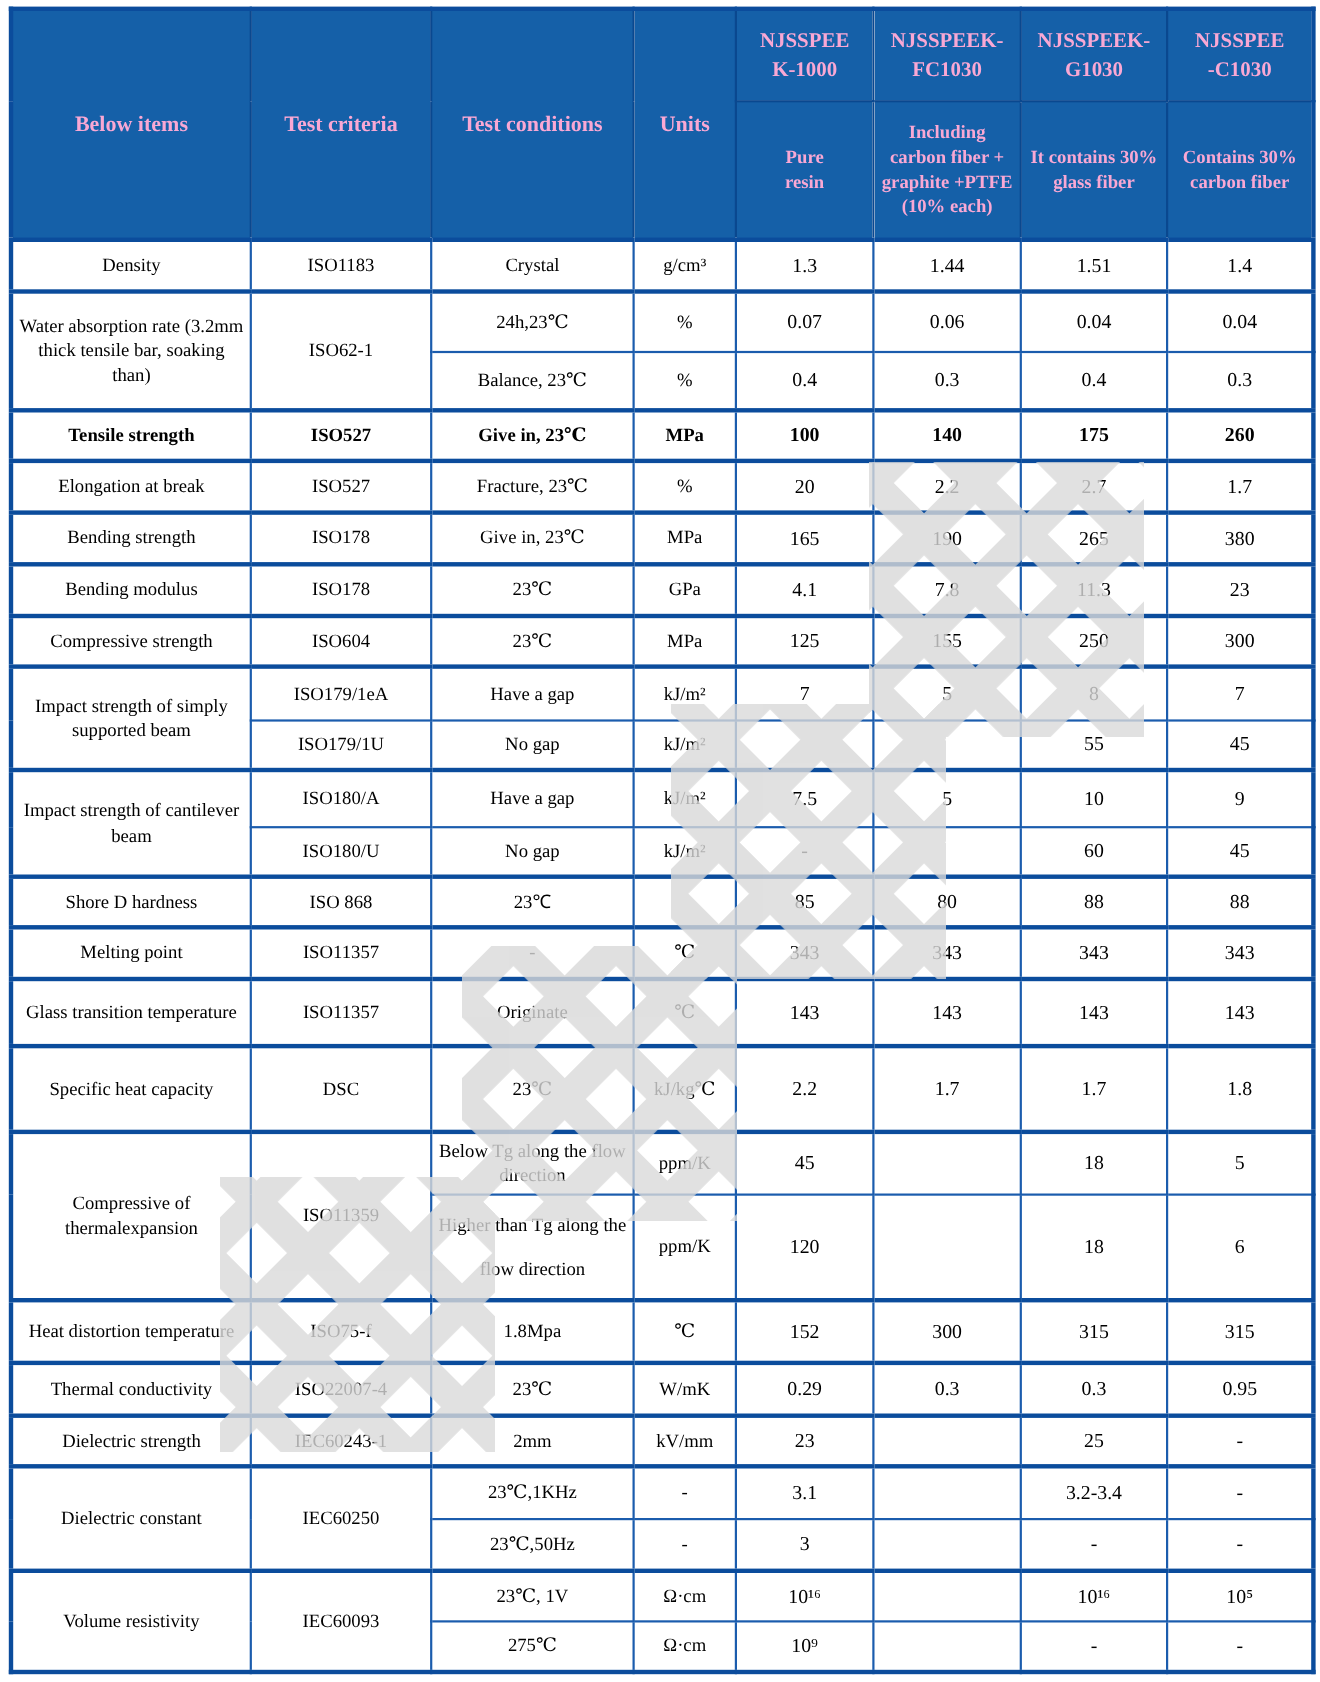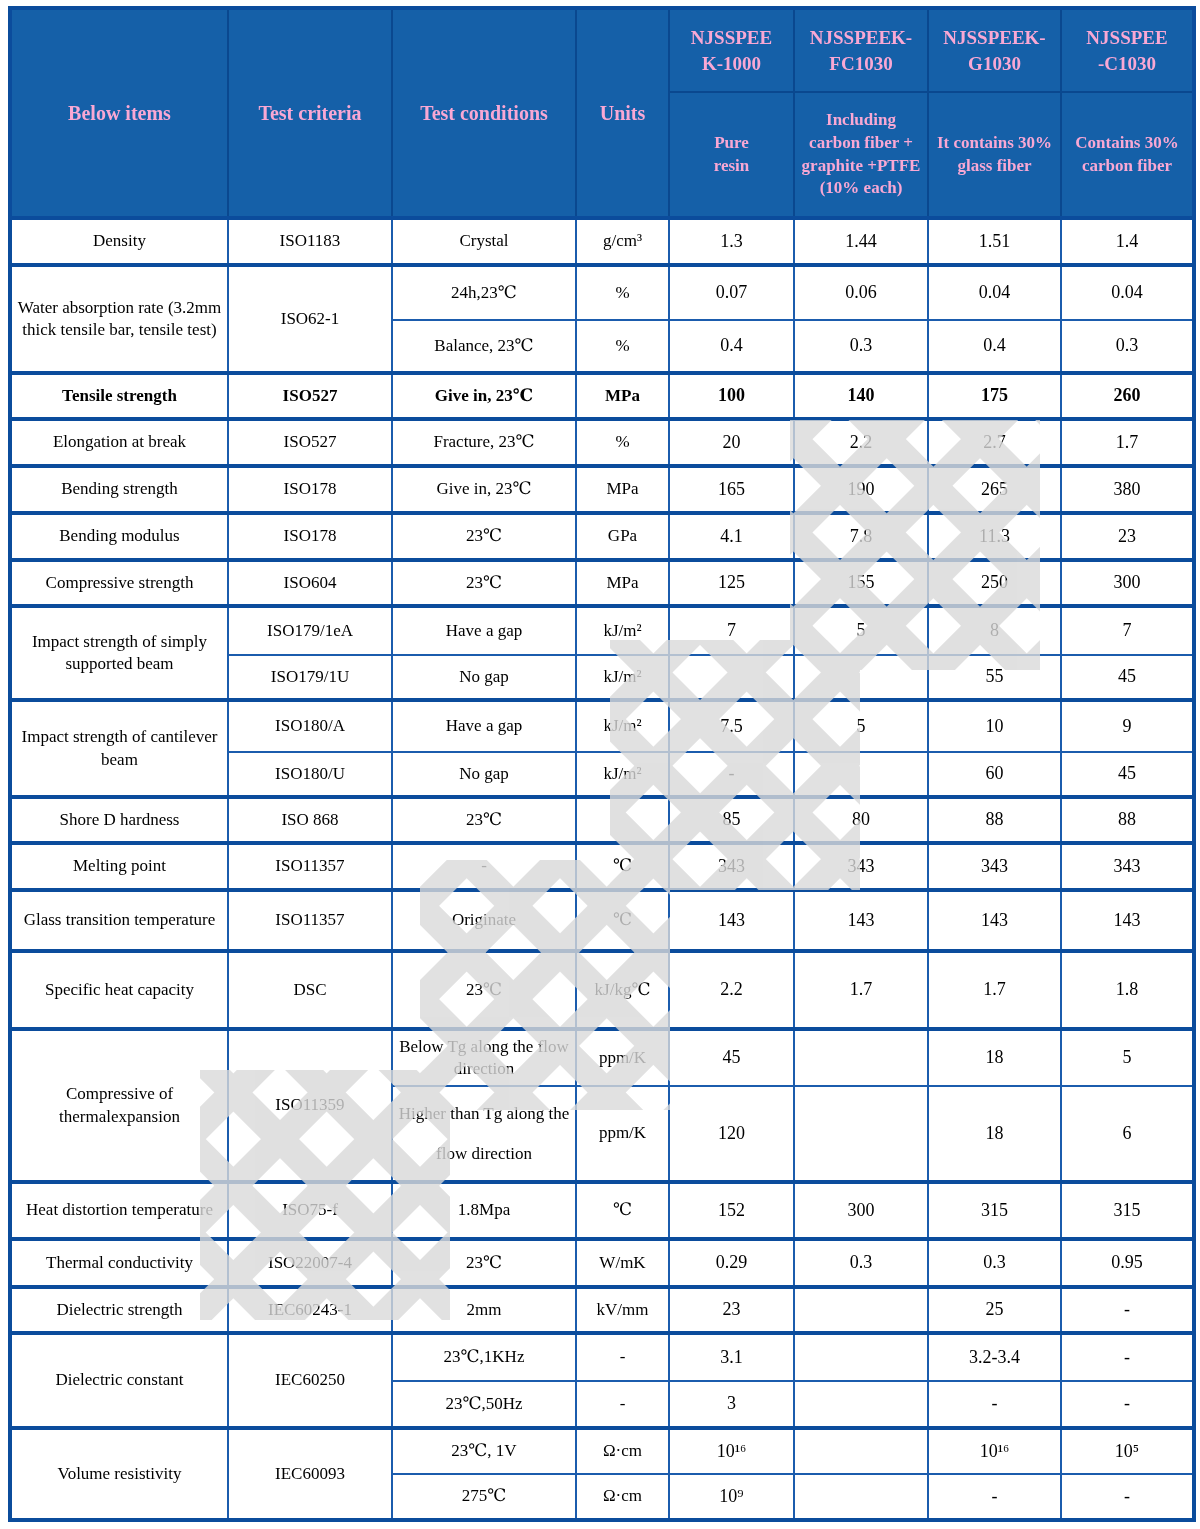--- a/index.html
+++ b/index.html
@@ -106,21 +106,21 @@
           <td class="item">Density</td>
           <td class="crit">ISO1183</td>
           <td class="cond">Crystal</td>
           <td class="unit">g/cm³</td>
           <td class="val">1.3</td>
           <td class="val">1.44</td>
           <td class="val">1.51</td>
           <td class="val">1.4</td>
         </tr>
         <tr class="group" style="height: 55px;">
-          <td class="item" rowspan="2">Water absorption rate (3.2mm thick tensile bar, tensile test)</td>
+          <td class="item" rowspan="2">Water absorption rate (3.2mm thick tensile bar, soaking than)</td>
           <td class="crit" rowspan="2">ISO62-1</td>
           <td class="cond">24h,23℃</td>
           <td class="unit">%</td>
           <td class="val">0.07</td>
           <td class="val">0.06</td>
           <td class="val">0.04</td>
           <td class="val">0.04</td>
         </tr>
         <tr style="height: 53px; margin-top: 16px;">
           <td class="cond">Balance, 23℃</td>
@@ -211,21 +211,21 @@
         </tr>
         <tr style="height: 45px;">
           <td class="crit">ISO180/U</td>
           <td class="cond">No gap</td>
           <td class="unit">kJ/m²</td>
           <td class="val">-</td>
           <td class="val"></td>
           <td class="val">60</td>
           <td class="val">45</td>
         </tr>
-        <tr class="group" style="height: 46px;">
+        <tr class="group" style="height: 46px; font-family: Liberation Serif, serif;">
           <td class="item">Shore D hardness</td>
           <td class="crit">ISO 868</td>
           <td class="cond">23℃</td>
           <td class="unit"></td>
           <td class="val">85</td>
           <td class="val">80</td>
           <td class="val">88</td>
           <td class="val">88</td>
         </tr>
         <tr class="group" style="height: 47px;">

